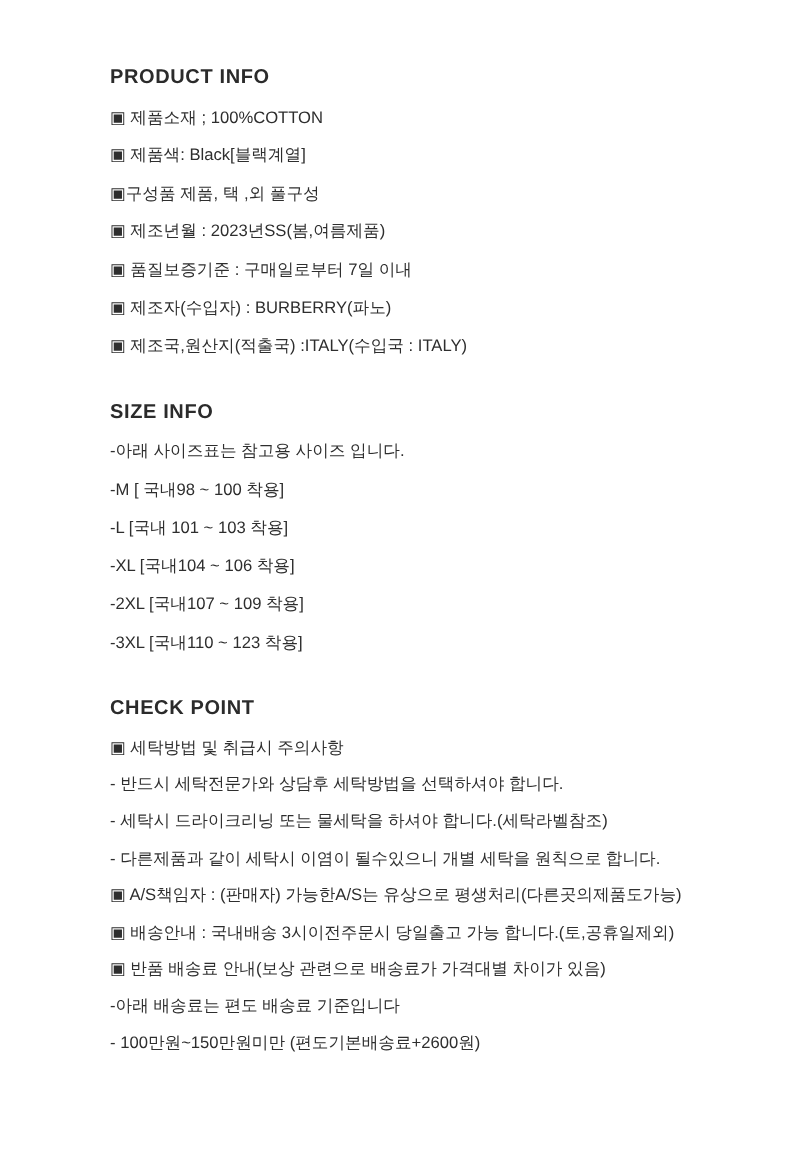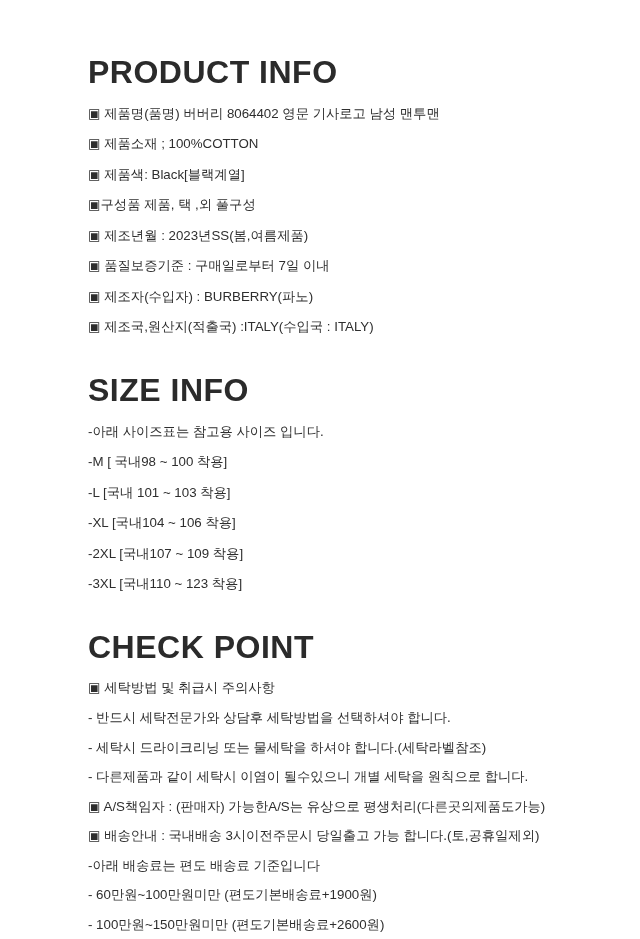--- a/index.html
+++ b/index.html
@@ -18,21 +18,21 @@
     position: relative;
     width: 640px;
     height: 939px;
     box-sizing: border-box;
     padding: 52px 40px 0 88px;
   }
   .section {
     margin: 0;
   }
   .section-title {
-    font-size: 32px;
+    font-size: 16px;
     font-weight: bold;
     letter-spacing: 0.5px;
     color: #2b2b2b;
     margin: 0 0 6px 0;
     line-height: 1.25;
   }
   .section-title.spaced {
     margin-top: 28px;
   }
   .lines {
@@ -52,21 +52,20 @@
   }
 </style>
 </head>
 <body>
 
 <div class="page">
 
   <section class="section">
     <h1 class="section-title">PRODUCT INFO</h1>
     <ul class="lines">
-      <li class="line">▣ 제품명(품명) 버버리 8064402 영문 기사로고 남성 맨투맨</li>
       <li class="line">▣ 제품소재 ; 100%COTTON</li>
       <li class="line">▣ 제품색: Black[블랙계열]</li>
       <li class="line">▣구성품  제품, 택 ,외 풀구성</li>
       <li class="line">▣ 제조년월 : 2023년SS(봄,여름제품)</li>
       <li class="line">▣ 품질보증기준 : 구매일로부터 7일 이내</li>
       <li class="line">▣ 제조자(수입자) : BURBERRY(파노)</li>
       <li class="line">▣ 제조국,원산지(적출국) :ITALY(수입국 : ITALY)</li>
     </ul>
   </section>
 
@@ -84,20 +83,20 @@
 
   <section class="section">
     <h2 class="section-title spaced">CHECK POINT</h2>
     <ul class="lines">
       <li class="line tight">▣ 세탁방법 및 취급시 주의사항</li>
       <li class="line tight">-  반드시 세탁전문가와 상담후 세탁방법을 선택하셔야 합니다.</li>
       <li class="line tight">-  세탁시 드라이크리닝 또는 물세탁을 하셔야 합니다.(세탁라벨참조)</li>
       <li class="line tight">-  다른제품과 같이 세탁시 이염이 될수있으니 개별 세탁을 원칙으로 합니다.</li>
       <li class="line tight">▣ A/S책임자 : (판매자) 가능한A/S는 유상으로 평생처리(다른곳의제품도가능)</li>
       <li class="line tight">▣ 배송안내 : 국내배송 3시이전주문시 당일출고 가능 합니다.(토,공휴일제외)</li>
+      <li class="line tight">▣ 반품 배송료 안내(보상 관련으로 배송료가 가격대별 차이가 있음)</li>
       <li class="line tight">-아래 배송료는 편도 배송료 기준입니다</li>
-      <li class="line tight">-  60만원~100만원미만 (편도기본배송료+1900원)</li>
       <li class="line tight">-  100만원~150만원미만 (편도기본배송료+2600원)</li>
 
     </ul>
   </section>
 
 </div>
 
 </body></html>

